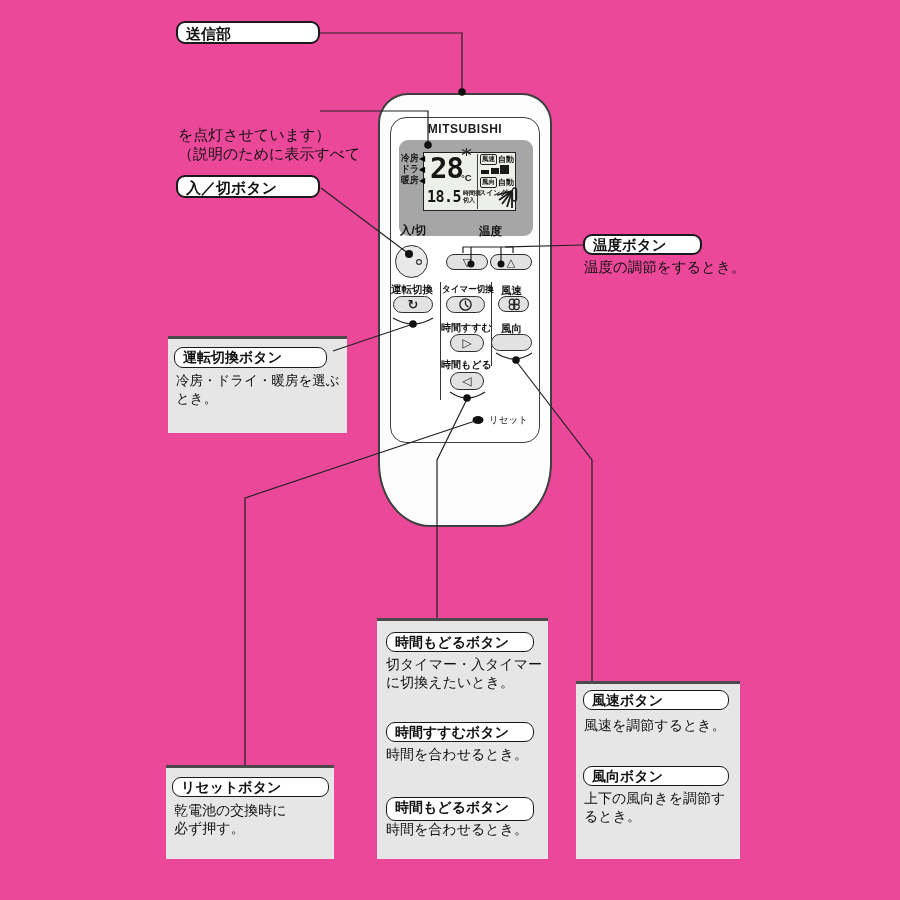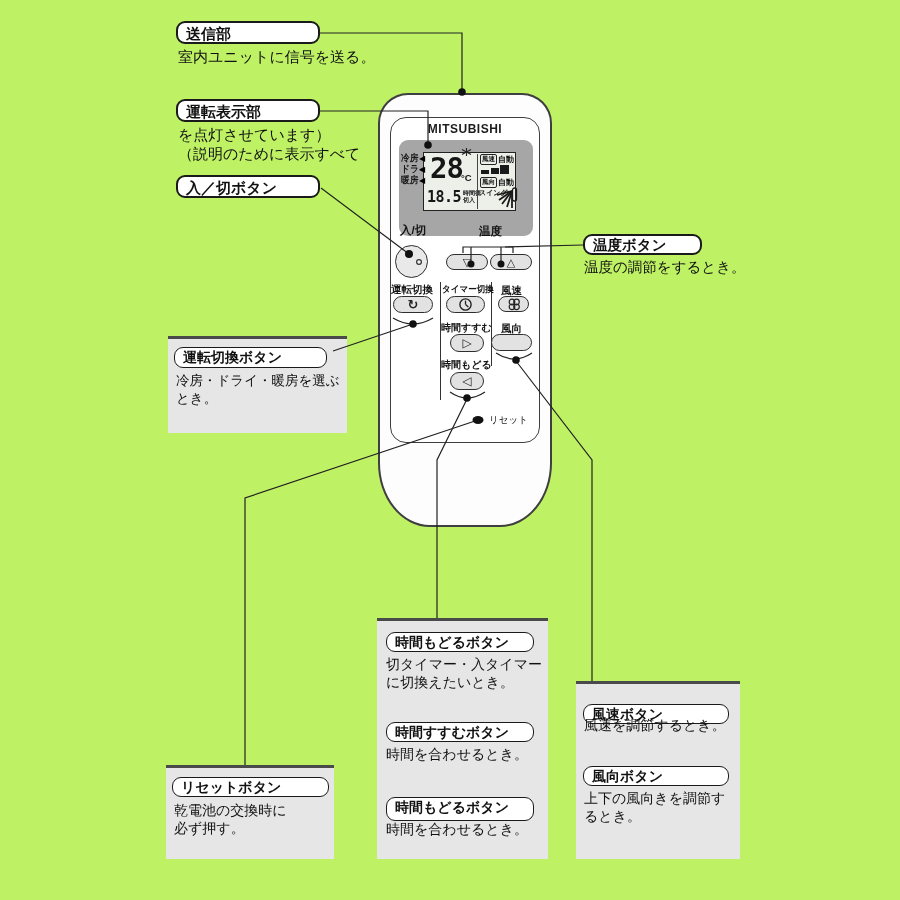--- a/index.html
+++ b/index.html
@@ -1,16 +1,16 @@
 <!DOCTYPE html>
 <html><head>
 <meta charset="utf-8">
 <style>
   html,body{margin:0;padding:0;background:#fff;}
-  #stage{position:relative;width:900px;height:900px;background:#bef264;overflow:hidden;
+  #stage{position:relative;width:900px;height:900px;background:#ec4899;overflow:hidden;
          font-family:"Liberation Sans","DejaVu Sans",sans-serif;color:#111;}
   .abs{position:absolute;}
   
   .cbox{position:absolute;background:#fff;border:2px solid #1a1a1a;border-radius:9px;
         font-weight:bold;font-size:15px;line-height:19px;padding:1px 0 1px 8px;
         white-space:nowrap;box-sizing:border-box;}
   .desc{position:absolute;font-size:15px;line-height:19px;white-space:nowrap;}
   .desc div{white-space:nowrap;}
   
   .panel{position:absolute;background:#e6e6e6;border-top:3px solid #4a4a4a;box-sizing:border-box;}
@@ -41,25 +41,21 @@
   .vdiv{position:absolute;width:1.2px;background:#333;}
   .bars{position:absolute;left:481px;top:165px;display:flex;align-items:flex-end;gap:1.5px;}
   .bars i{display:block;background:#1a1a1a;}
 </style>
 </head>
 <body>
 
 <div id="stage">
 
   <div class="cbox" style="left:176px;top:21px;width:144px;height:23px;">送信部</div>
-  <div class="desc" style="left:178px;top:47px;">
-    <div>室内ユニットに信号を送る。</div>
-  </div>
-
-  <div class="cbox" style="left:176px;top:99px;width:144px;height:23px;">運転表示部</div>
+
   <div class="desc" style="left:178px;top:125px;">
     <div>を点灯させています）</div>
     <div>（説明のために表示すべて</div>
   </div>
 
   <div class="cbox" style="left:176px;top:175px;width:144px;height:23px;">入／切ボタン</div>
 
   <div class="cbox" style="left:583px;top:234px;width:119px;height:21px;font-size:14.5px;line-height:17px;">温度ボタン</div>
   <div class="desc" style="left:584px;top:258px;font-size:14.5px;">
     <div>温度の調節をするとき。</div>
@@ -83,21 +79,21 @@
     <div class="desc" style="left:9px;top:124px;">
       <div>時間を合わせるとき。</div>
     </div>
     <div class="cbox" style="left:9px;top:176px;width:148px;height:24px;">時間もどるボタン</div>
     <div class="desc" style="left:9px;top:199px;">
       <div>時間を合わせるとき。</div>
     </div>
   </div>
 
   <div class="panel" style="left:576px;top:681px;width:164px;height:178px;">
-    <div class="cbox" style="left:7px;top:20px;width:146px;height:20px;">風速ボタン</div>
+    <div class="cbox" style="left:7px;top:6px;width:146px;height:20px;">風速ボタン</div>
     <div class="desc" style="left:8px;top:32px;">
       <div>風速を調節するとき。</div>
     </div>
     <div class="cbox" style="left:7px;top:82px;width:146px;height:20px;">風向ボタン</div>
     <div class="desc" style="left:8px;top:105px;">
       <div>上下の風向きを調節す</div>
       <div>るとき。</div>
     </div>
   </div>
 

